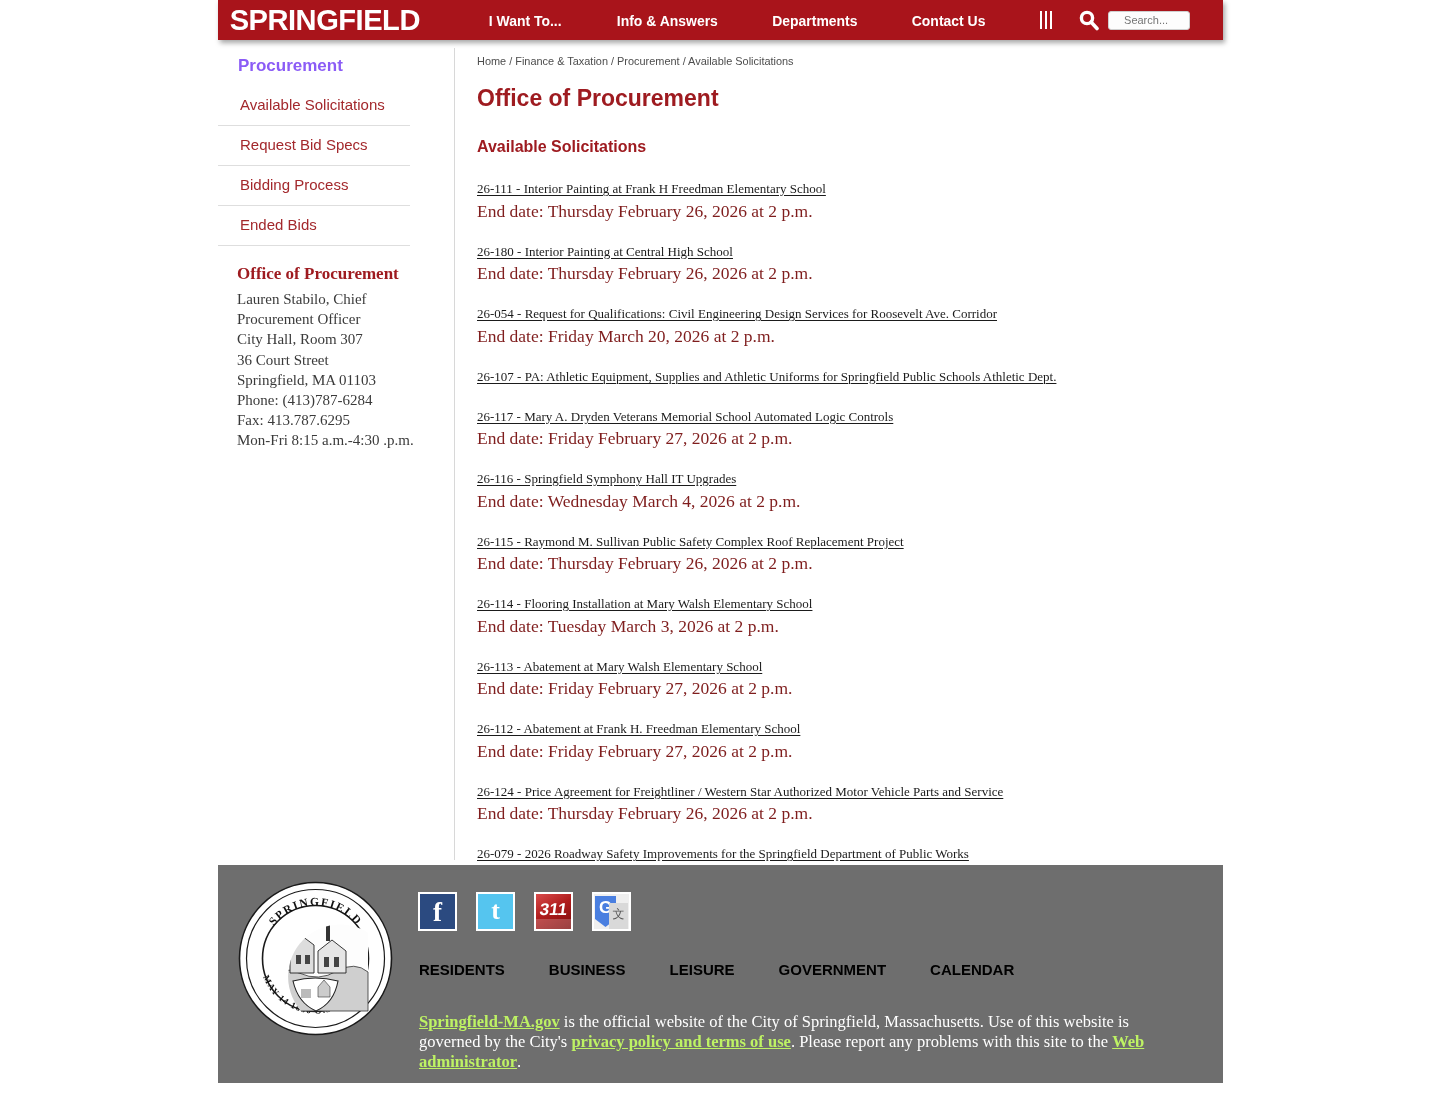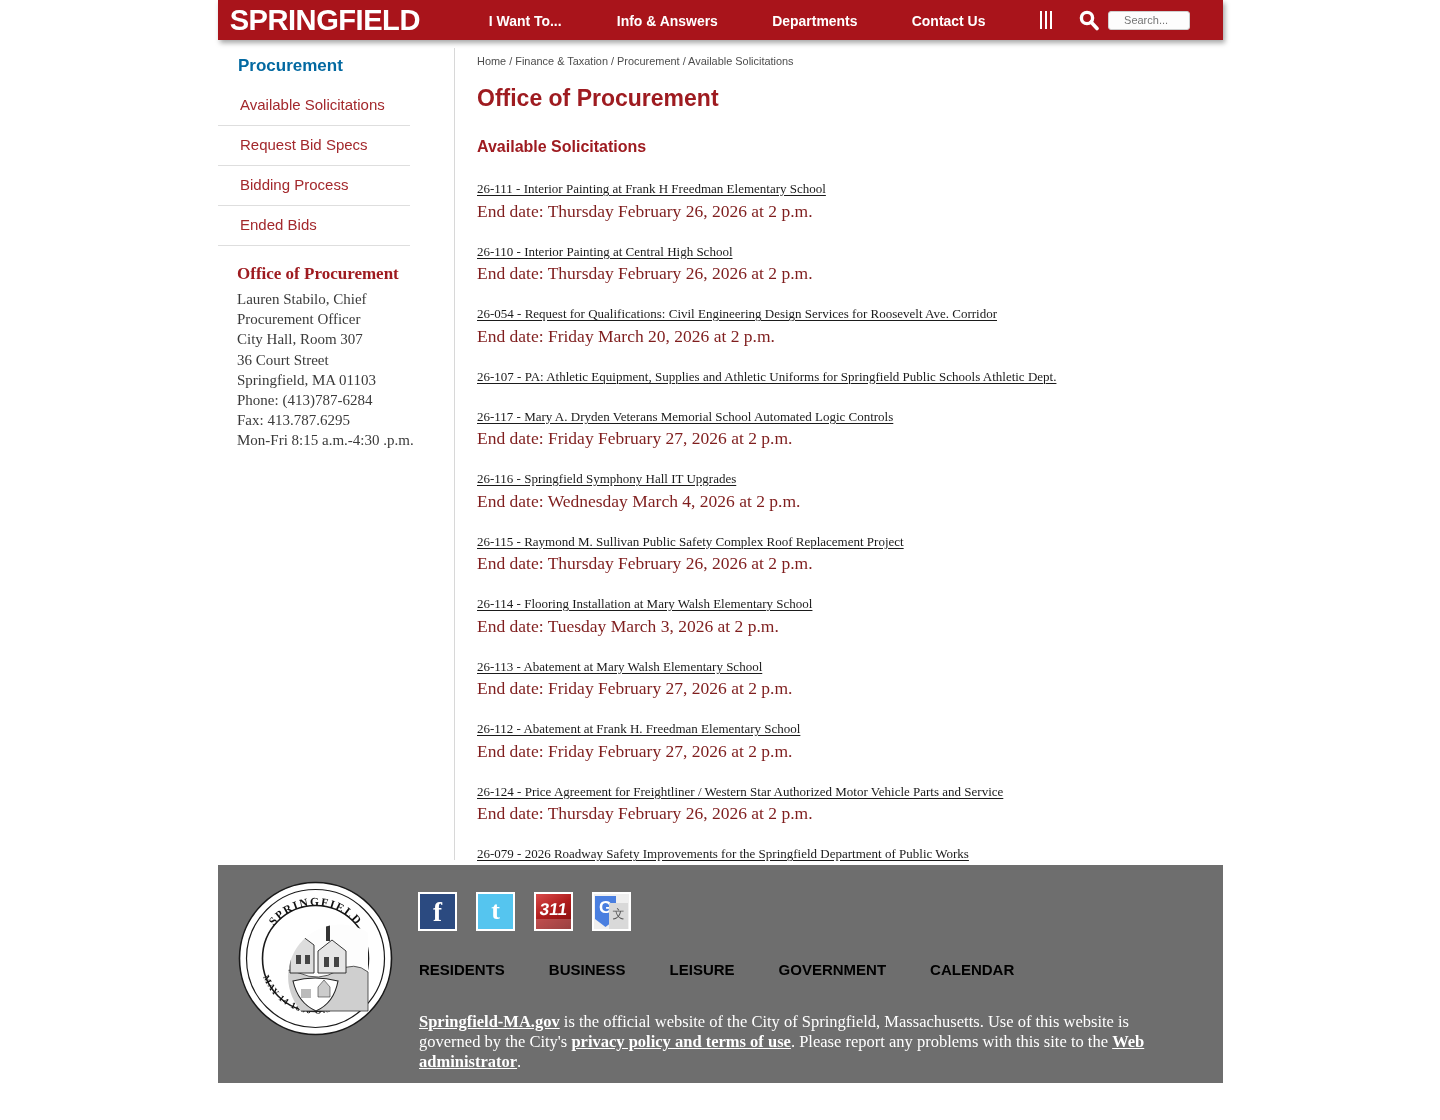--- a/index.html
+++ b/index.html
@@ -59,21 +59,21 @@
     padding: 0 15px;
     outline: none;
   }
 
   
   .sidebar {
     position: absolute; left: 218px; top: 48px;
     width: 236px;
   }
   .side-title {
-    color: #0369a1;
+    color: #8b5cf6;
     font-family: "Liberation Sans", sans-serif;
     font-weight: bold;
     font-size: 17px;
     padding: 8px 0 10px 20px;
   }
   .side-link {
     color: #a3282c;
     font-family: "Liberation Sans", sans-serif;
     font-size: 15px;
     padding: 10px 0 12px 22px;
@@ -253,21 +253,21 @@
   }
   .foot-nav span { margin-right: 44px; cursor: pointer; white-space: nowrap; }
   .foot-text {
     position: absolute; left: 201px; top: 147px;
     width: 765px;
     color: #ffffff;
     font-size: 16.5px;
     line-height: 20px;
   }
   .foot-text a {
-    color: #ffffff;
+    color: #bef264;
     font-weight: bold;
     text-decoration: underline;
     cursor: pointer;
   }
 </style>
 </head>
 <body>
 
 <div class="page">
 
@@ -317,21 +317,21 @@
   <div class="main">
     <div class="breadcrumb">Home / Finance &amp; Taxation / Procurement / Available Solicitations</div>
     <div class="page-title">Office of Procurement</div>
     <div class="section-title">Available Solicitations</div>
     <div id="sol-list">
         <div class="sol">
           <a class="sol-link">26-111 - Interior Painting at Frank H Freedman Elementary School</a>
           <div class="sol-date">End date: Thursday February 26, 2026 at 2 p.m.</div>
         </div>
         <div class="sol">
-          <a class="sol-link">26-110 - Interior Painting at Central High School</a>
+          <a class="sol-link">26-180 - Interior Painting at Central High School</a>
           <div class="sol-date">End date: Thursday February 26, 2026 at 2 p.m.</div>
         </div>
         <div class="sol">
           <a class="sol-link">26-054 - Request for Qualifications: Civil Engineering Design Services for Roosevelt Ave. Corridor</a>
           <div class="sol-date">End date: Friday March 20, 2026 at 2 p.m.</div>
         </div>
         <div class="sol">
           <a class="sol-link">26-107 - PA: Athletic Equipment, Supplies and Athletic Uniforms for Springfield Public Schools Athletic Dept.</a>
         </div>
         <div class="sol">

